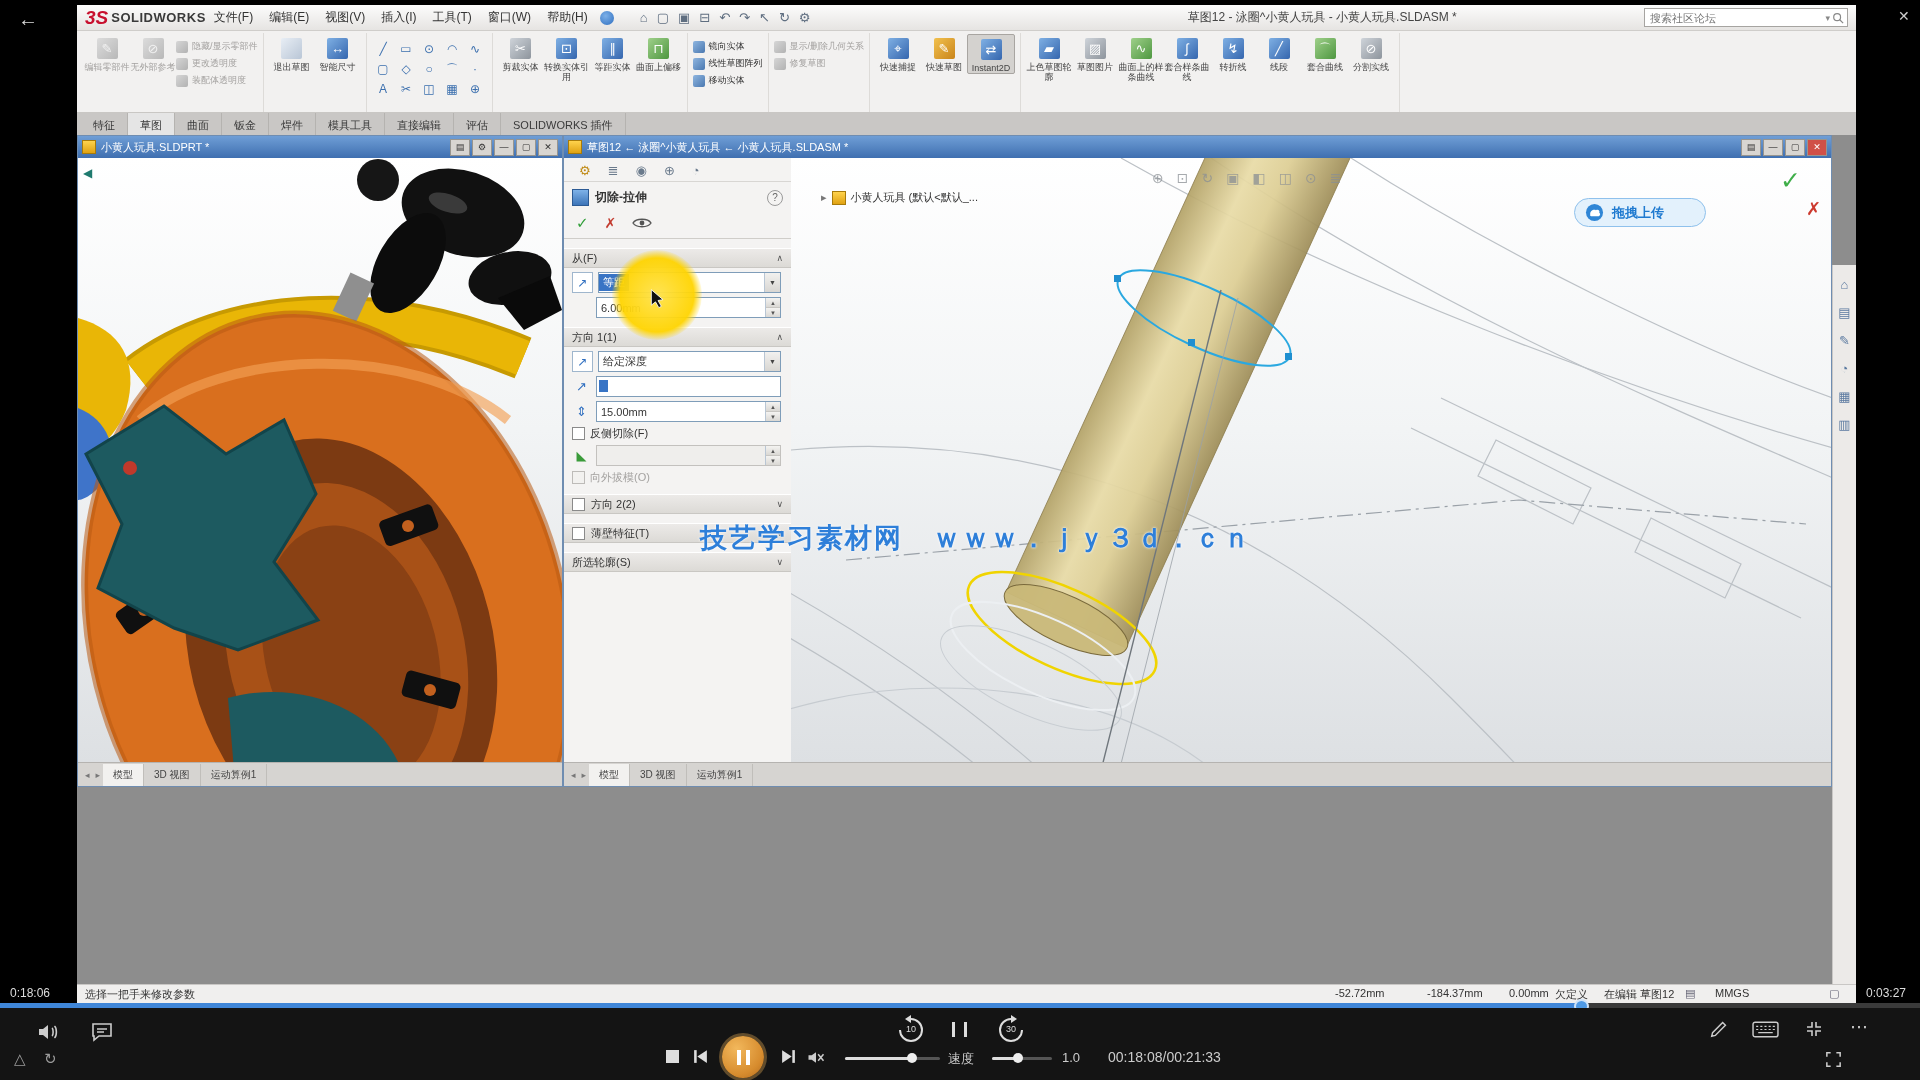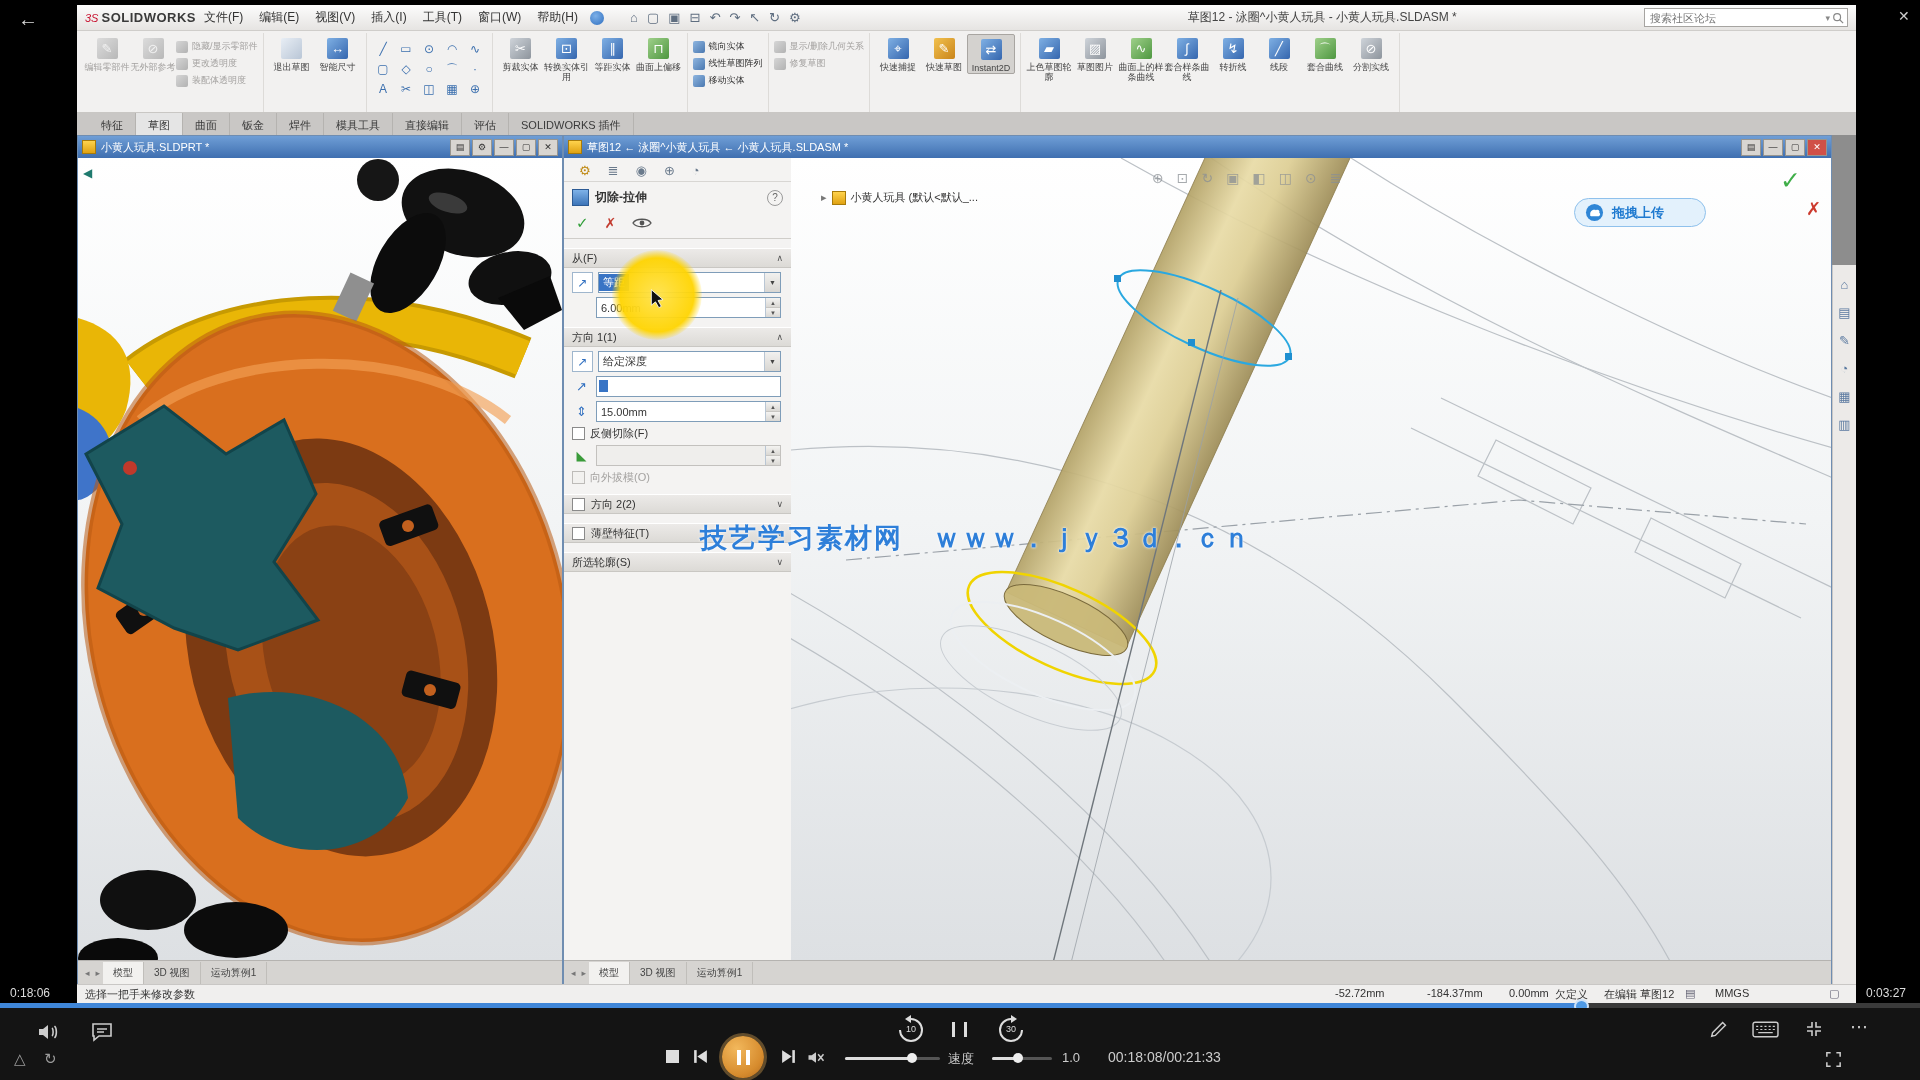--- a/index.html
+++ b/index.html
@@ -33,21 +33,21 @@
              text-shadow:0 0 3px rgba(255,255,255,.95),0 0 1px #fff;letter-spacing:2px;z-index:40;white-space:nowrap;}
   .hl-circle{left:612px;top:250px;width:90px;height:90px;border-radius:50%;z-index:50;
              background:radial-gradient(circle,#ffe24a 0%,#ffd400 58%,rgba(255,212,0,0) 72%);opacity:.95;}
   .hl-cursor{left:648px;top:288px;width:20px;height:20px;z-index:51;}
 
   
   .sw-app{left:77px;top:5px;width:1779px;height:998px;background:#e9e7e5;overflow:hidden;font-size:12px;color:#333;}
 
   .titlebar{position:relative;height:25px;background:linear-gradient(#fcfcfc,#e6e4e2);border-bottom:1px solid #cfcdca;display:flex;align-items:center;}
   .logo{display:flex;align-items:center;gap:3px;margin-left:8px;}
-  .logo-mark{color:#c8102e;font-weight:normal;font-style:italic;font-size:11px;}
+  .logo-mark{color:#c8102e;font-weight:bold;font-style:italic;font-size:19px;}
   .logo-name{font-weight:bold;font-size:13px;color:#3a3a3a;letter-spacing:.5px;text-align:center;}
   .menus{display:flex;}
   .menu-item{padding:3px 8px;font-size:12px;color:#333;}
   .pin{width:14px;height:14px;margin-left:4px;border-radius:50%;background:radial-gradient(circle at 40% 35%,#7db0e8,#2f6fc0);}
   .qat{display:flex;gap:9px;margin-left:26px;color:#5f6e80;font-size:13px;}
   .qat span{display:flex;align-items:center;}
   .app-title{position:absolute;left:70%;transform:translateX(-50%);font-size:12px;color:#444;white-space:nowrap;}
   .search{position:absolute;right:8px;top:3px;width:196px;height:17px;border:1px solid #a6a4a1;background:#fff;display:flex;align-items:center;padding:0 3px;}
   .search input{border:0;outline:0;flex:1;font-size:11px;color:#555;font-family:inherit;background:transparent;}
   .search .sc{color:#888;font-size:9px;padding:0 2px;}
@@ -65,27 +65,27 @@
   .gray{color:#a4a2a0;}
   .gray .bicon{background:linear-gradient(135deg,#dcdcdc,#b8b8b8)!important;color:#f2f2f2!important;}
   .smallcol{display:flex;flex-direction:column;gap:2px;padding-top:5px;}
   .smallitem{display:flex;align-items:center;gap:4px;font-size:9px;height:15px;white-space:nowrap;}
   .sicon{width:12px;height:12px;border-radius:2px;background:linear-gradient(135deg,#8fb6e0,#4a78b0);}
   .gray .sicon{background:linear-gradient(135deg,#d6d6d6,#b2b2b2);}
   .egrid{display:grid;grid-template-columns:repeat(5,23px);grid-auto-rows:20px;padding-top:5px;}
   .ecell{display:flex;align-items:center;justify-content:center;color:#3b6fae;font-size:12px;}
   .pressed{background:#d4d2cf;border:1px solid #a8a5a1;border-radius:2px;}
 
-  .cmdtabs{height:24px;background:#c9c7c5;display:flex;align-items:stretch;padding-left:12px;font-size:11px;color:#3a3a3a;}
+  .cmdtabs{height:24px;background:#c9c7c5;display:flex;align-items:stretch;padding-left:4px;font-size:11px;color:#3a3a3a;}
   .cmdtab{display:flex;align-items:center;padding:0 12px;border-right:1px solid #b5b3b0;}
   .cmdtab.active{background:#e5e5e5;}
 
   
   .docarea{position:absolute;left:0;top:130px;width:1779px;height:850px;background:#8d8d8d;}
-  .win{position:absolute;top:0;height:850px;border:1px solid #6f8db1;box-sizing:border-box;background:#c2410c;}
+  .win{position:absolute;top:0;height:652px;border:1px solid #6f8db1;box-sizing:border-box;background:#c2410c;}
   .win-left{left:0;width:486px;}
   .win-right{left:486px;width:1269px;}
   .wtitle{height:22px;background:linear-gradient(#6f9ed6,#3f6fb0);display:flex;align-items:center;color:#fff;font-size:11px;padding:0 4px;gap:5px;white-space:nowrap;overflow:hidden;}
   .asmicon{width:12px;height:12px;background:linear-gradient(#ffd34d,#e0a212);border:1px solid #a87b0a;flex:none;}
   .wbtns{margin-left:auto;display:flex;gap:2px;}
   .wbtn{width:18px;height:15px;background:#d8d5d1;border:1px solid #98958f;font-size:9px;display:flex;align-items:center;justify-content:center;color:#333;}
   .wbtn.closered{background:#d05048;color:#fff;}
   .vp{position:absolute;left:0;top:22px;right:0;bottom:23px;overflow:hidden;background:linear-gradient(180deg,#ffffff,#f2f4f5 45%,#dde0e3 100%);}
   .doctabs{position:absolute;left:0;right:0;bottom:0;height:23px;background:#d6d4d1;border-top:1px solid #b5b3b0;display:flex;align-items:center;font-size:10px;color:#444;padding-left:4px;}
   .dnav{color:#777;font-size:9px;padding:0 3px;}

